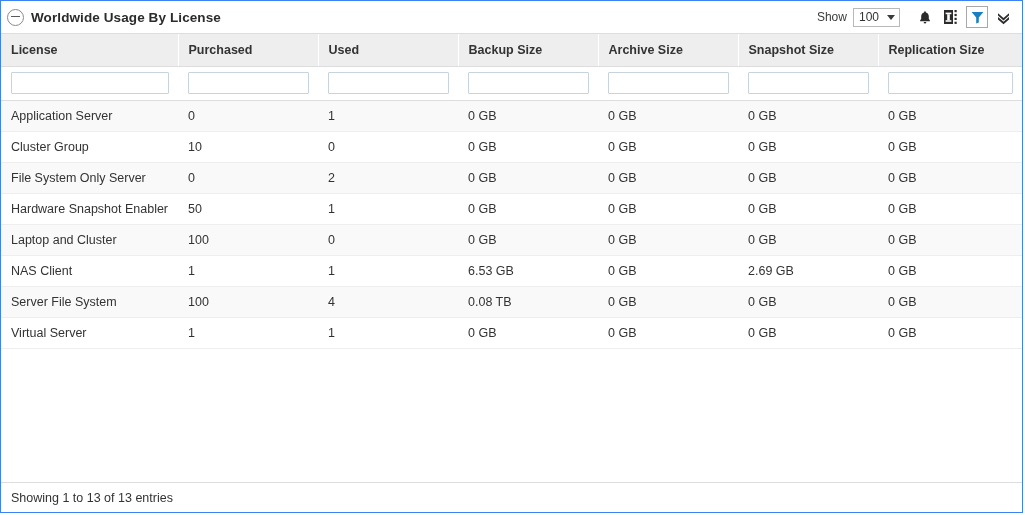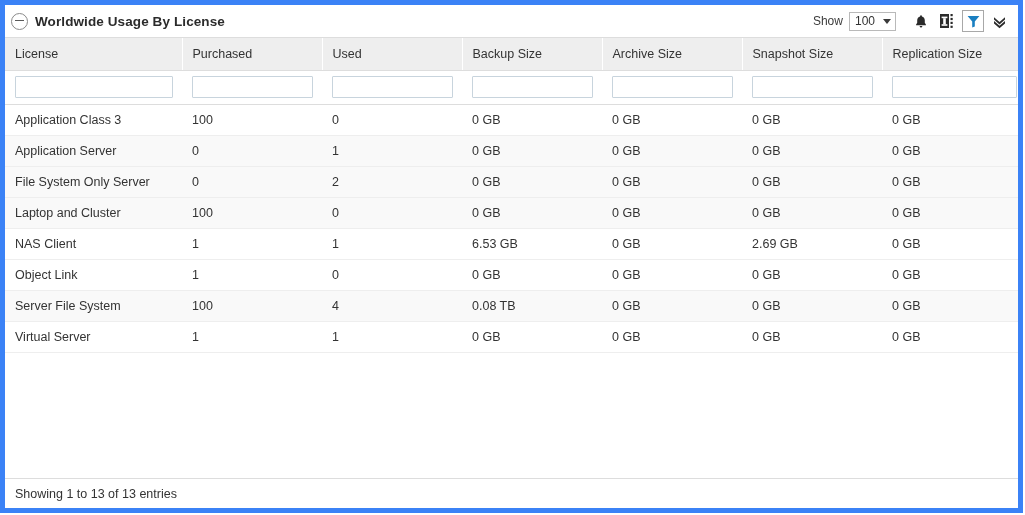--- a/index.html
+++ b/index.html
@@ -13,21 +13,21 @@
     font-family: "Liberation Sans", sans-serif;
     font-size: 12px;
     color: #333333;
     overflow: hidden;
   }
 
   
   .panel {
     width: 1023px;
     height: 513px;
-    border: 5px solid #3b82f6;
+    border: 1px solid #3b82f6;
     box-sizing: border-box;
     background: #ffffff;
     display: flex;
     flex-direction: column;
   }
 
   
   .panel-header {
     height: 32px;
     min-height: 32px;
@@ -125,21 +125,21 @@
   }
   table.grid {
     width: 100%;
     border-collapse: collapse;
     table-layout: fixed;
   }
   table.grid th {
     background: #eeeeee;
     text-align: left;
     font-size: 12.5px;
-    font-weight: normal;
+    font-weight: bold;
     color: #333333;
     padding: 9px 0 9px 10px;
     height: 32px;
     box-sizing: border-box;
     border-right: 1px solid #ffffff;
     border-bottom: 1px solid #dddddd;
     white-space: nowrap;
     vertical-align: middle;
   }
   table.grid th:last-child { border-right: none; }
@@ -270,72 +270,72 @@
             <td><input type="text" class="filter-input" value="" style=""></td>
             <td><input type="text" class="filter-input" value="" style=""></td>
             <td><input type="text" class="filter-input" value="" style=""></td>
             <td><input type="text" class="filter-input" value="" style=""></td>
             <td><input type="text" class="filter-input" value="" style=""></td>
             <td><input type="text" class="filter-input" value="" style=""></td>
             <td><input type="text" class="filter-input" value="" style=""></td>
           </tr>
       </thead>
       <tbody id="table-body">
-          <tr class="data-row odd">
-            <td class="cell">Application Class 3</td>
-            <td class="cell">100</td>
-            <td class="cell">0</td>
-            <td class="cell">0 GB</td>
-            <td class="cell">0 GB</td>
-            <td class="cell">0 GB</td>
-            <td class="cell">0 GB</td>
-          </tr>
           <tr class="data-row even">
             <td class="cell">Application Server</td>
             <td class="cell">0</td>
             <td class="cell">1</td>
+            <td class="cell">0 GB</td>
+            <td class="cell">0 GB</td>
+            <td class="cell">0 GB</td>
+            <td class="cell">0 GB</td>
+          </tr>
+          <tr class="data-row odd">
+            <td class="cell">Cluster Group</td>
+            <td class="cell">10</td>
+            <td class="cell">0</td>
             <td class="cell">0 GB</td>
             <td class="cell">0 GB</td>
             <td class="cell">0 GB</td>
             <td class="cell">0 GB</td>
           </tr>
           <tr class="data-row even">
             <td class="cell">File System Only Server</td>
             <td class="cell">0</td>
             <td class="cell">2</td>
             <td class="cell">0 GB</td>
             <td class="cell">0 GB</td>
             <td class="cell">0 GB</td>
             <td class="cell">0 GB</td>
           </tr>
+          <tr class="data-row odd">
+            <td class="cell">Hardware Snapshot Enabler</td>
+            <td class="cell">50</td>
+            <td class="cell">1</td>
+            <td class="cell">0 GB</td>
+            <td class="cell">0 GB</td>
+            <td class="cell">0 GB</td>
+            <td class="cell">0 GB</td>
+          </tr>
           <tr class="data-row even">
             <td class="cell">Laptop and Cluster</td>
             <td class="cell">100</td>
             <td class="cell">0</td>
             <td class="cell">0 GB</td>
             <td class="cell">0 GB</td>
             <td class="cell">0 GB</td>
             <td class="cell">0 GB</td>
           </tr>
           <tr class="data-row odd">
             <td class="cell">NAS Client</td>
             <td class="cell">1</td>
             <td class="cell">1</td>
             <td class="cell">6.53 GB</td>
             <td class="cell">0 GB</td>
             <td class="cell">2.69 GB</td>
-            <td class="cell">0 GB</td>
-          </tr>
-          <tr class="data-row odd">
-            <td class="cell">Object Link</td>
-            <td class="cell">1</td>
-            <td class="cell">0</td>
-            <td class="cell">0 GB</td>
-            <td class="cell">0 GB</td>
-            <td class="cell">0 GB</td>
             <td class="cell">0 GB</td>
           </tr>
           <tr class="data-row even">
             <td class="cell">Server File System</td>
             <td class="cell">100</td>
             <td class="cell">4</td>
             <td class="cell">0.08 TB</td>
             <td class="cell">0 GB</td>
             <td class="cell">0 GB</td>
             <td class="cell">0 GB</td>

